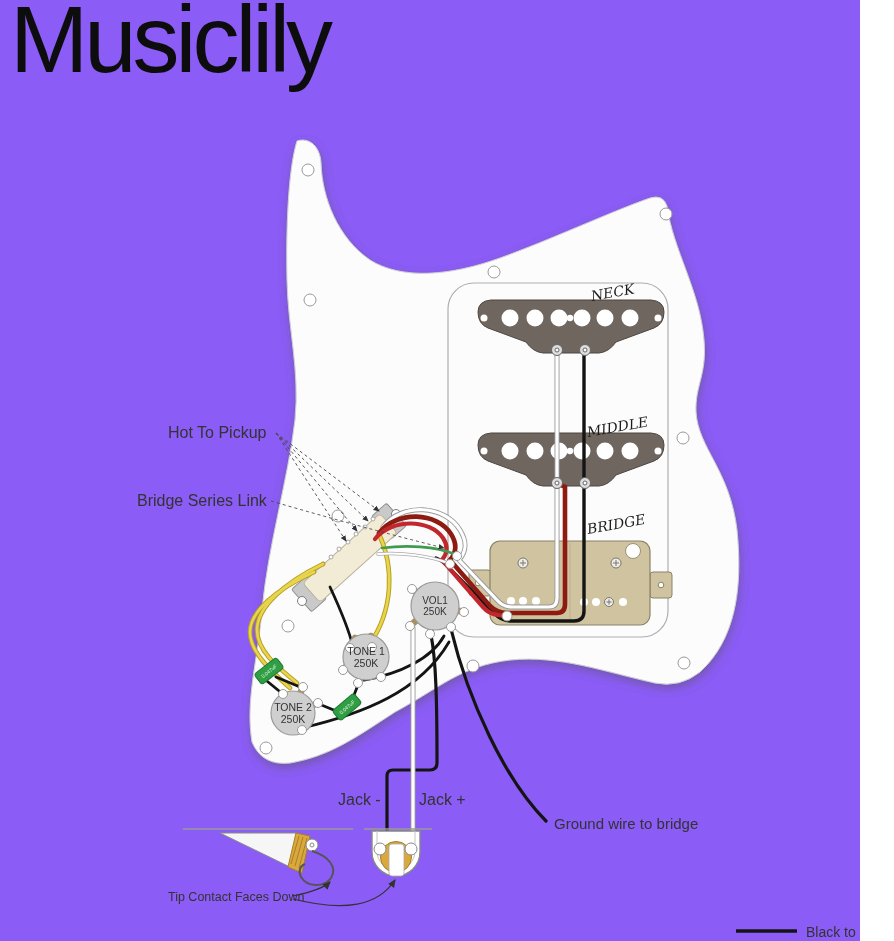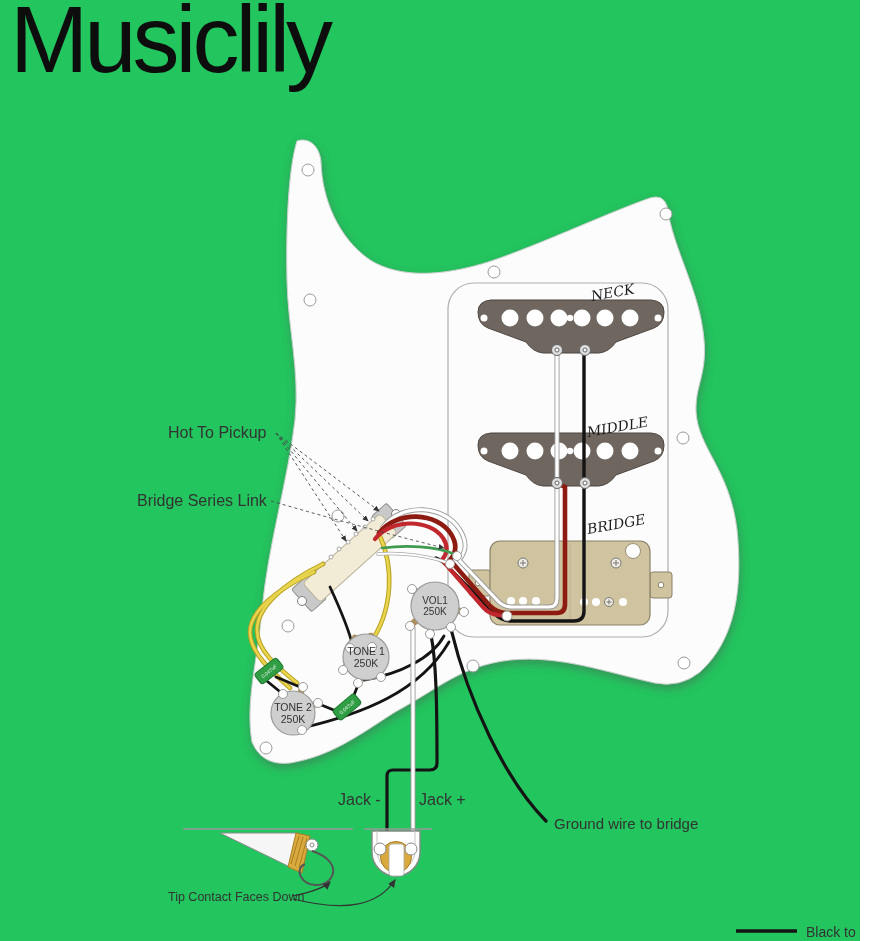--- a/index.html
+++ b/index.html
@@ -1,16 +1,16 @@
 <!DOCTYPE html>
 <html><head>
 <meta charset="utf-8">
 <style>
   html,body{margin:0;padding:0;background:#ffffff;}
-  #stage{position:relative;width:860px;height:941px;background:#22c55e;overflow:hidden;
+  #stage{position:relative;width:860px;height:941px;background:#8b5cf6;overflow:hidden;
          font-family:"Liberation Sans",sans-serif;}
   #logo{position:absolute;left:10px;top:-14px;font-size:94px;letter-spacing:-4px;
         color:#0d0d0d;font-weight:400;font-family:"Liberation Sans",sans-serif;}
   svg{position:absolute;left:0;top:0;}
   .lbl{font-family:"Liberation Sans",sans-serif;fill:#333;}
   .pickup-name{font-family:"DejaVu Serif","Liberation Serif",serif;font-style:italic;
                font-size:14px;fill:#1c1c1c;}
   .pot-label{font-family:"Liberation Sans",sans-serif;fill:#333;text-anchor:middle;}
   .cap-label{font-family:"Liberation Sans",sans-serif;fill:#eaf7ec;text-anchor:middle;}
 </style>

